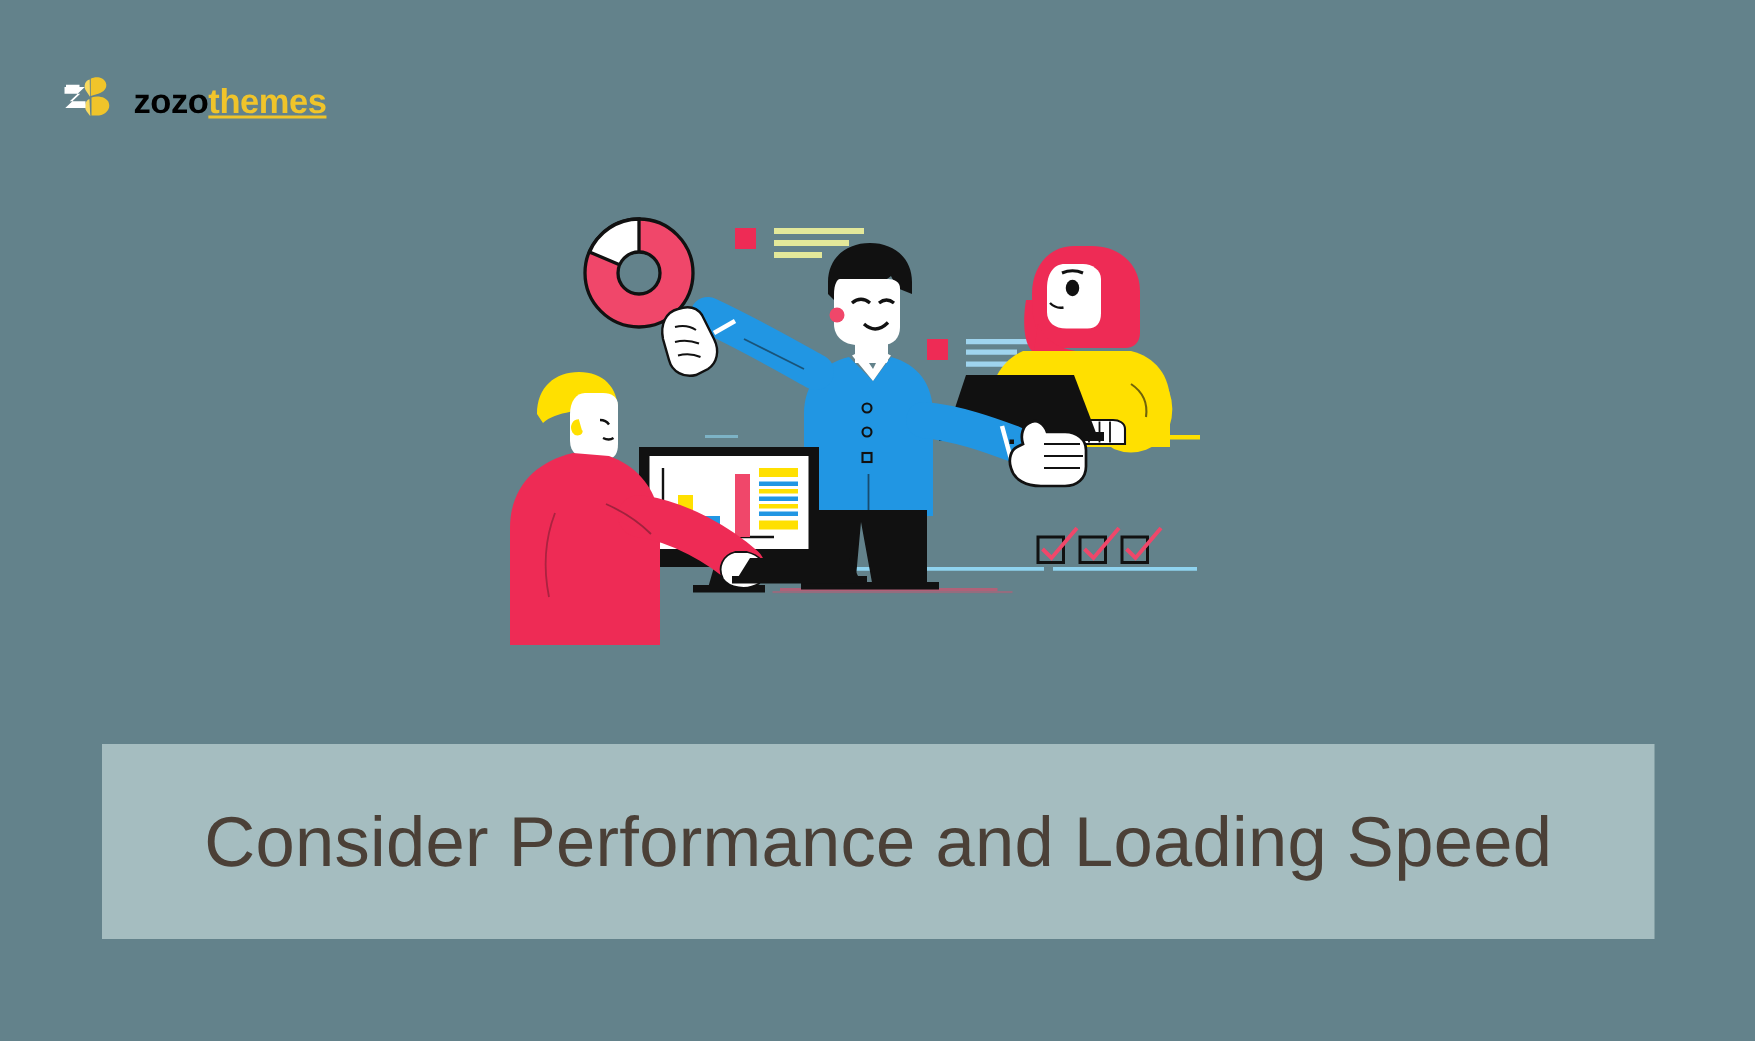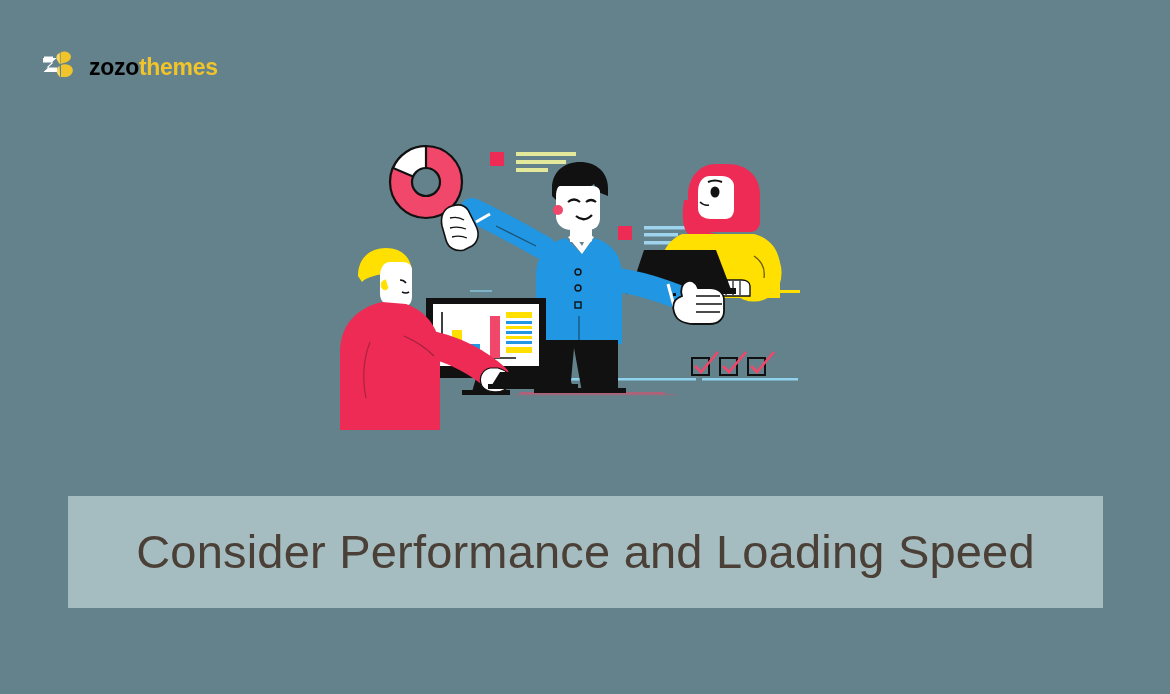--- a/index.html
+++ b/index.html
@@ -35,39 +35,39 @@
   .logo-mark { width: 40px; height: 40px; display: block; }
   .logo-text {
     font-size: 23px;
     font-weight: bold;
     letter-spacing: -0.3px;
     line-height: 1;
     white-space: nowrap;
     font-family: "Liberation Sans", sans-serif;
   }
   .logo-text .part-a { color: #000000; }
-  .logo-text .part-b { color: #f0c42a; }
+  .logo-text .part-b { color: #f0c42a; text-decoration: underline; }
 
   
   .illustration {
     position: absolute;
     left: 330px;
     top: 130px;
     width: 500px;
     height: 320px;
   }
   .illustration svg { display: block; width: 100%; height: 100%; }
 
   
   .title-banner {
     position: absolute;
     left: 68px;
     top: 496px;
     width: 1035px;
-    height: 112px;
+    height: 130px;
     background: #a5bdc0;
     display: flex;
     align-items: center;
     justify-content: center;
   }
   .title-text {
     color: #4b4037;
     font-size: 47px;
     font-weight: normal;
     letter-spacing: 0.2px;

